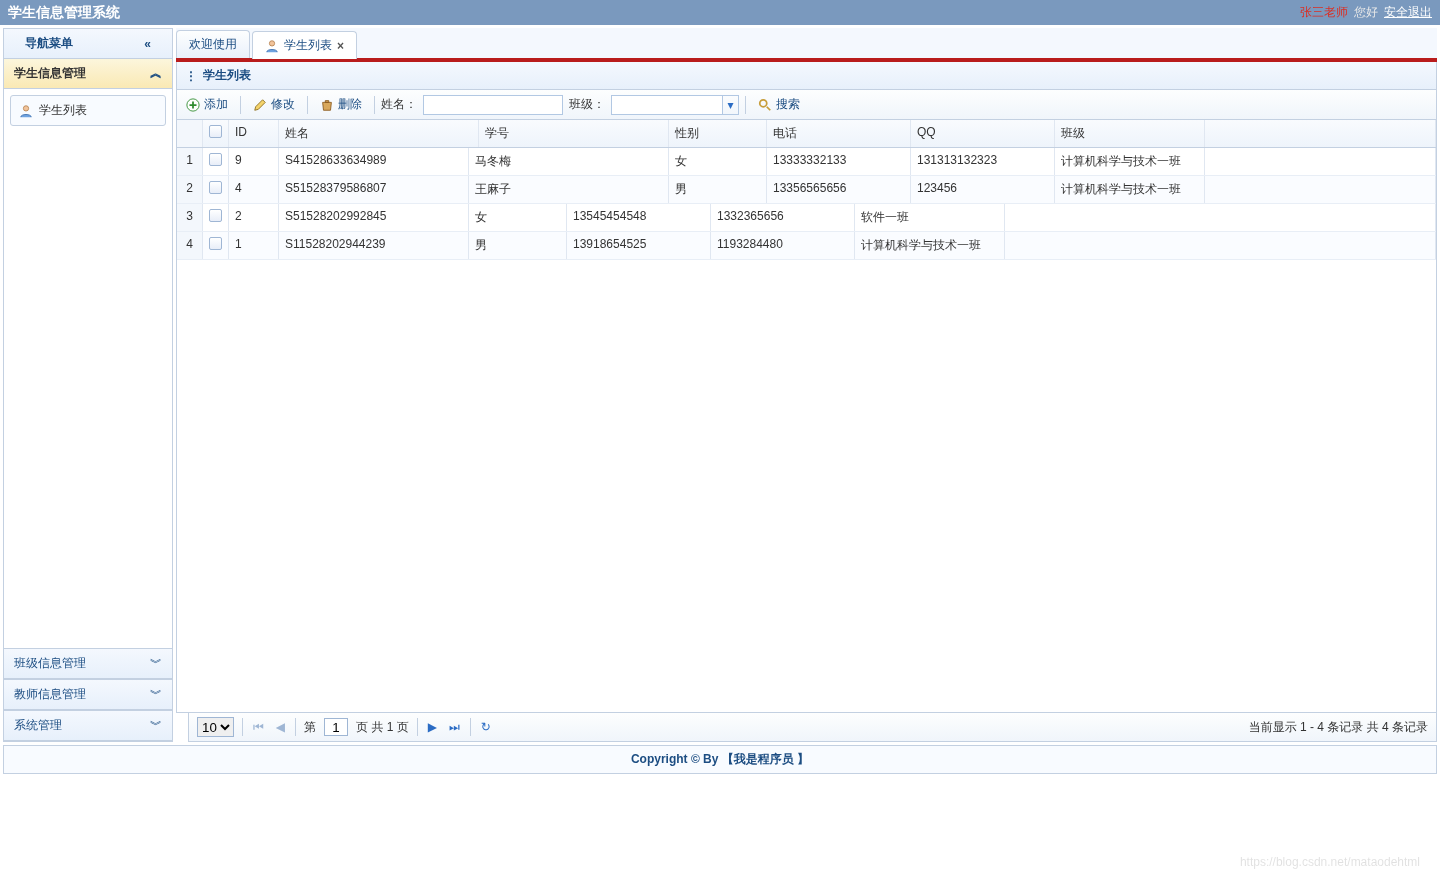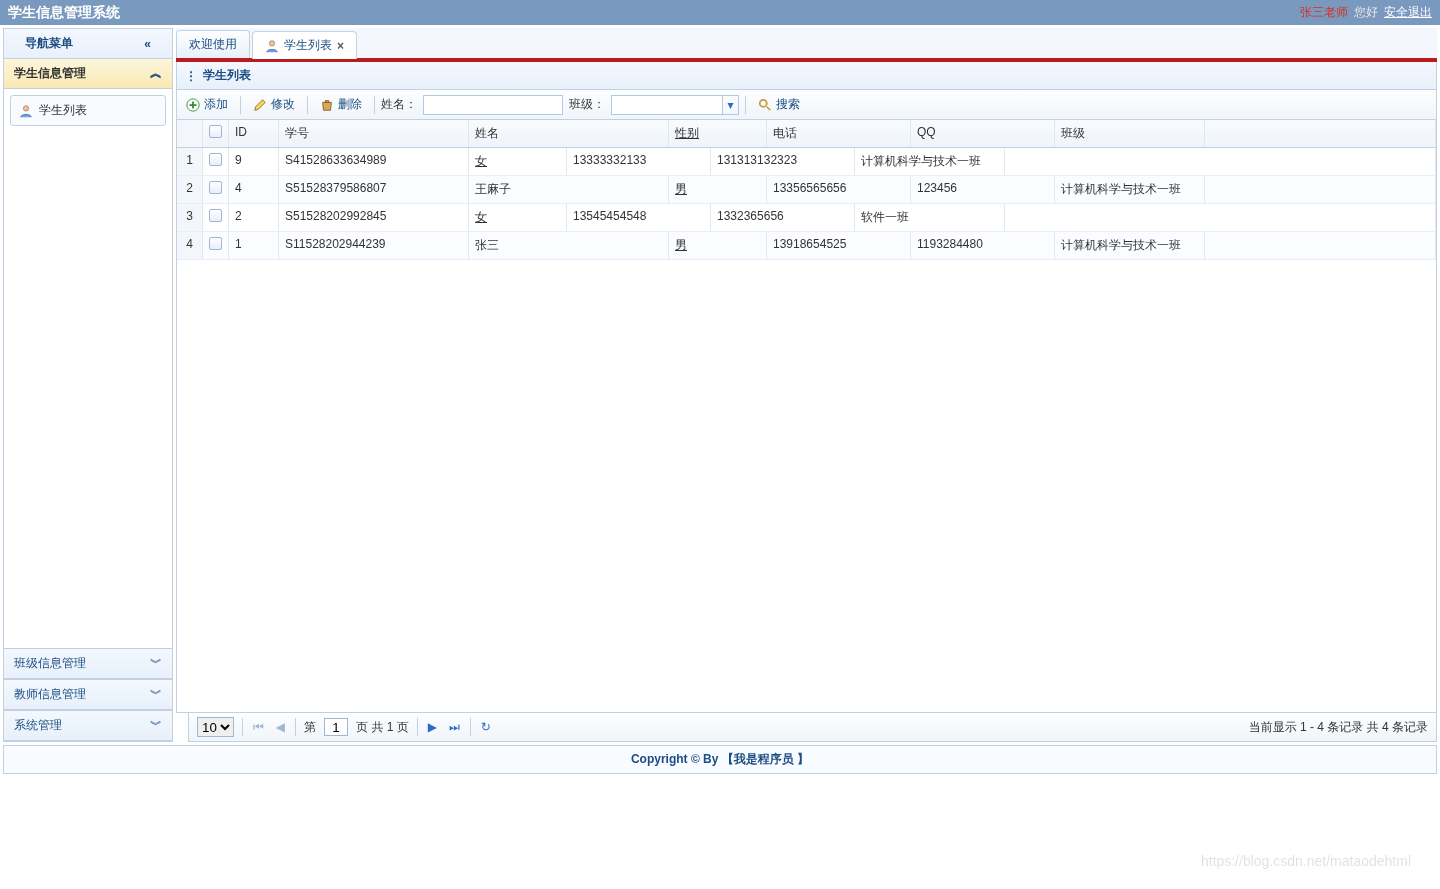--- a/index.html
+++ b/index.html
@@ -35,38 +35,38 @@
 .combo .arrow { width: 16px; height: 18px; display: flex; align-items: center; justify-content: center; color: #2b6cc4; border-left: 1px solid #b2c8e3; cursor:pointer; }
 .grid { border: 1px solid #c3d0e1; border-top: none; flex: 1; display: flex; flex-direction: column; background: #fff; }
 .grid-head { display: flex; background: linear-gradient(#f9fbfe,#eef4fb); border-bottom: 1px solid #c3d0e1; }
 .gh, .gc { padding: 5px 6px; border-right: 1px solid #e0e7f1; overflow: hidden; white-space: nowrap; }
 .gh { font-weight: normal; color: #333; }
 .col-rn { width: 26px; text-align: center; background:#f3f7fc; }
 .col-ck { width: 26px; text-align: center; }
 .col-id { width: 50px; }
 .col-sn { width: 190px; }
 .col-nm { width: 200px; }
-.col-gd { width: 98px; text-decoration: underline; }
+.col-gd { width: 98px; }
 .col-ph { width: 144px; }
 .col-qq { width: 144px; }
 .col-cl { width: 150px; }
 .col-sp { flex: 1; }
 .grid-body { flex:1; }
 .grow { display: flex; border-bottom: 1px solid #e8eef6; }
 .grow:nth-child(even) { background: #fafcff; }
 .checkbox { width: 13px; height: 13px; border: 1px solid #9fb6d4; border-radius: 2px; display: inline-block; background: linear-gradient(#fff,#e8eef8); }
 .pager { background: linear-gradient(#fdfefe,#f0f5fb); border: 1px solid #c3d0e1; border-top: none; padding: 4px 8px; display: flex; align-items: center; gap: 8px; margin-left: 12px; }
 .pager .sel { border: 1px solid #9fb6d4; height: 20px; }
 .pager .pg-input { width: 24px; height: 18px; border: 1px solid #9fb6d4; text-align: center; }
 .pager .icon-btn { color: #9fb6d4; cursor: pointer; padding: 0 2px; }
 .pager .icon-btn.enabled { color: #2b6cc4; }
 .pager .spacer { flex: 1; }
 .pager .info { color: #333; }
 .footer { border: 1px solid #c3d0e1; margin: 0 3px 18px 3px; text-align: center; padding: 5px; background: #f8fbff; color: #1c4d82; font-weight: bold; }
-.watermark { position: fixed; right: 29px; bottom: 20px; color: rgba(0,0,0,0.12); font-size: 14px; }
+.watermark { position: fixed; right: 20px; bottom: 20px; color: rgba(0,0,0,0.12); font-size: 12px; }
 .svg-ico { width:14px; height:14px; display:inline-block; vertical-align:middle; }
 </style>
 </head>
 <body>
 
 <div class="app-header">
   <span>学生信息管理系统</span>
   <span class="spacer"></span>
   <span class="user">张三老师</span>
   <span class="greet">您好</span>
@@ -170,34 +170,35 @@
             </svg></span>
         <span>搜索</span>
       </span>
     </div>
 
     <div class="grid">
       <div class="grid-head">
         <div class="gh col-rn"></div>
         <div class="gh col-ck"><span class="checkbox"></span></div>
         <div class="gh col-id">ID</div>
+        <div class="gh col-nm">姓名</div>
         <div class="gh col-sn">学号</div>
-        <div class="gh col-nm">姓名</div>
         <div class="gh col-gd">性别</div>
         <div class="gh col-ph">电话</div>
         <div class="gh col-qq">QQ</div>
         <div class="gh col-cl">班级</div>
         <div class="gh col-sp"></div>
       </div>
       <div class="grid-body" id="grid-body">
           <div class="grow">
             <div class="gc col-rn">1</div>
             <div class="gc col-ck"><span class="checkbox"></span></div>
             <div class="gc col-id">9</div>
             <div class="gc col-sn">S41528633634989</div>
+            <div class="gc col-nm">马冬梅</div>
             <div class="gc col-gd">女</div>
             <div class="gc col-ph">13333332133</div>
             <div class="gc col-qq">131313132323</div>
             <div class="gc col-cl">计算机科学与技术一班</div>
             <div class="gc col-sp"></div>
           </div>
           <div class="grow">
             <div class="gc col-rn">2</div>
             <div class="gc col-ck"><span class="checkbox"></span></div>
             <div class="gc col-id">4</div>
@@ -218,21 +219,20 @@
             <div class="gc col-ph">13545454548</div>
             <div class="gc col-qq">1332365656</div>
             <div class="gc col-cl">软件一班</div>
             <div class="gc col-sp"></div>
           </div>
           <div class="grow">
             <div class="gc col-rn">4</div>
             <div class="gc col-ck"><span class="checkbox"></span></div>
             <div class="gc col-id">1</div>
             <div class="gc col-sn">S11528202944239</div>
-            <div class="gc col-nm">张三</div>
             <div class="gc col-gd">男</div>
             <div class="gc col-ph">13918654525</div>
             <div class="gc col-qq">1193284480</div>
             <div class="gc col-cl">计算机科学与技术一班</div>
             <div class="gc col-sp"></div>
           </div>
         </div>
     </div>
 
     <div class="pager">

